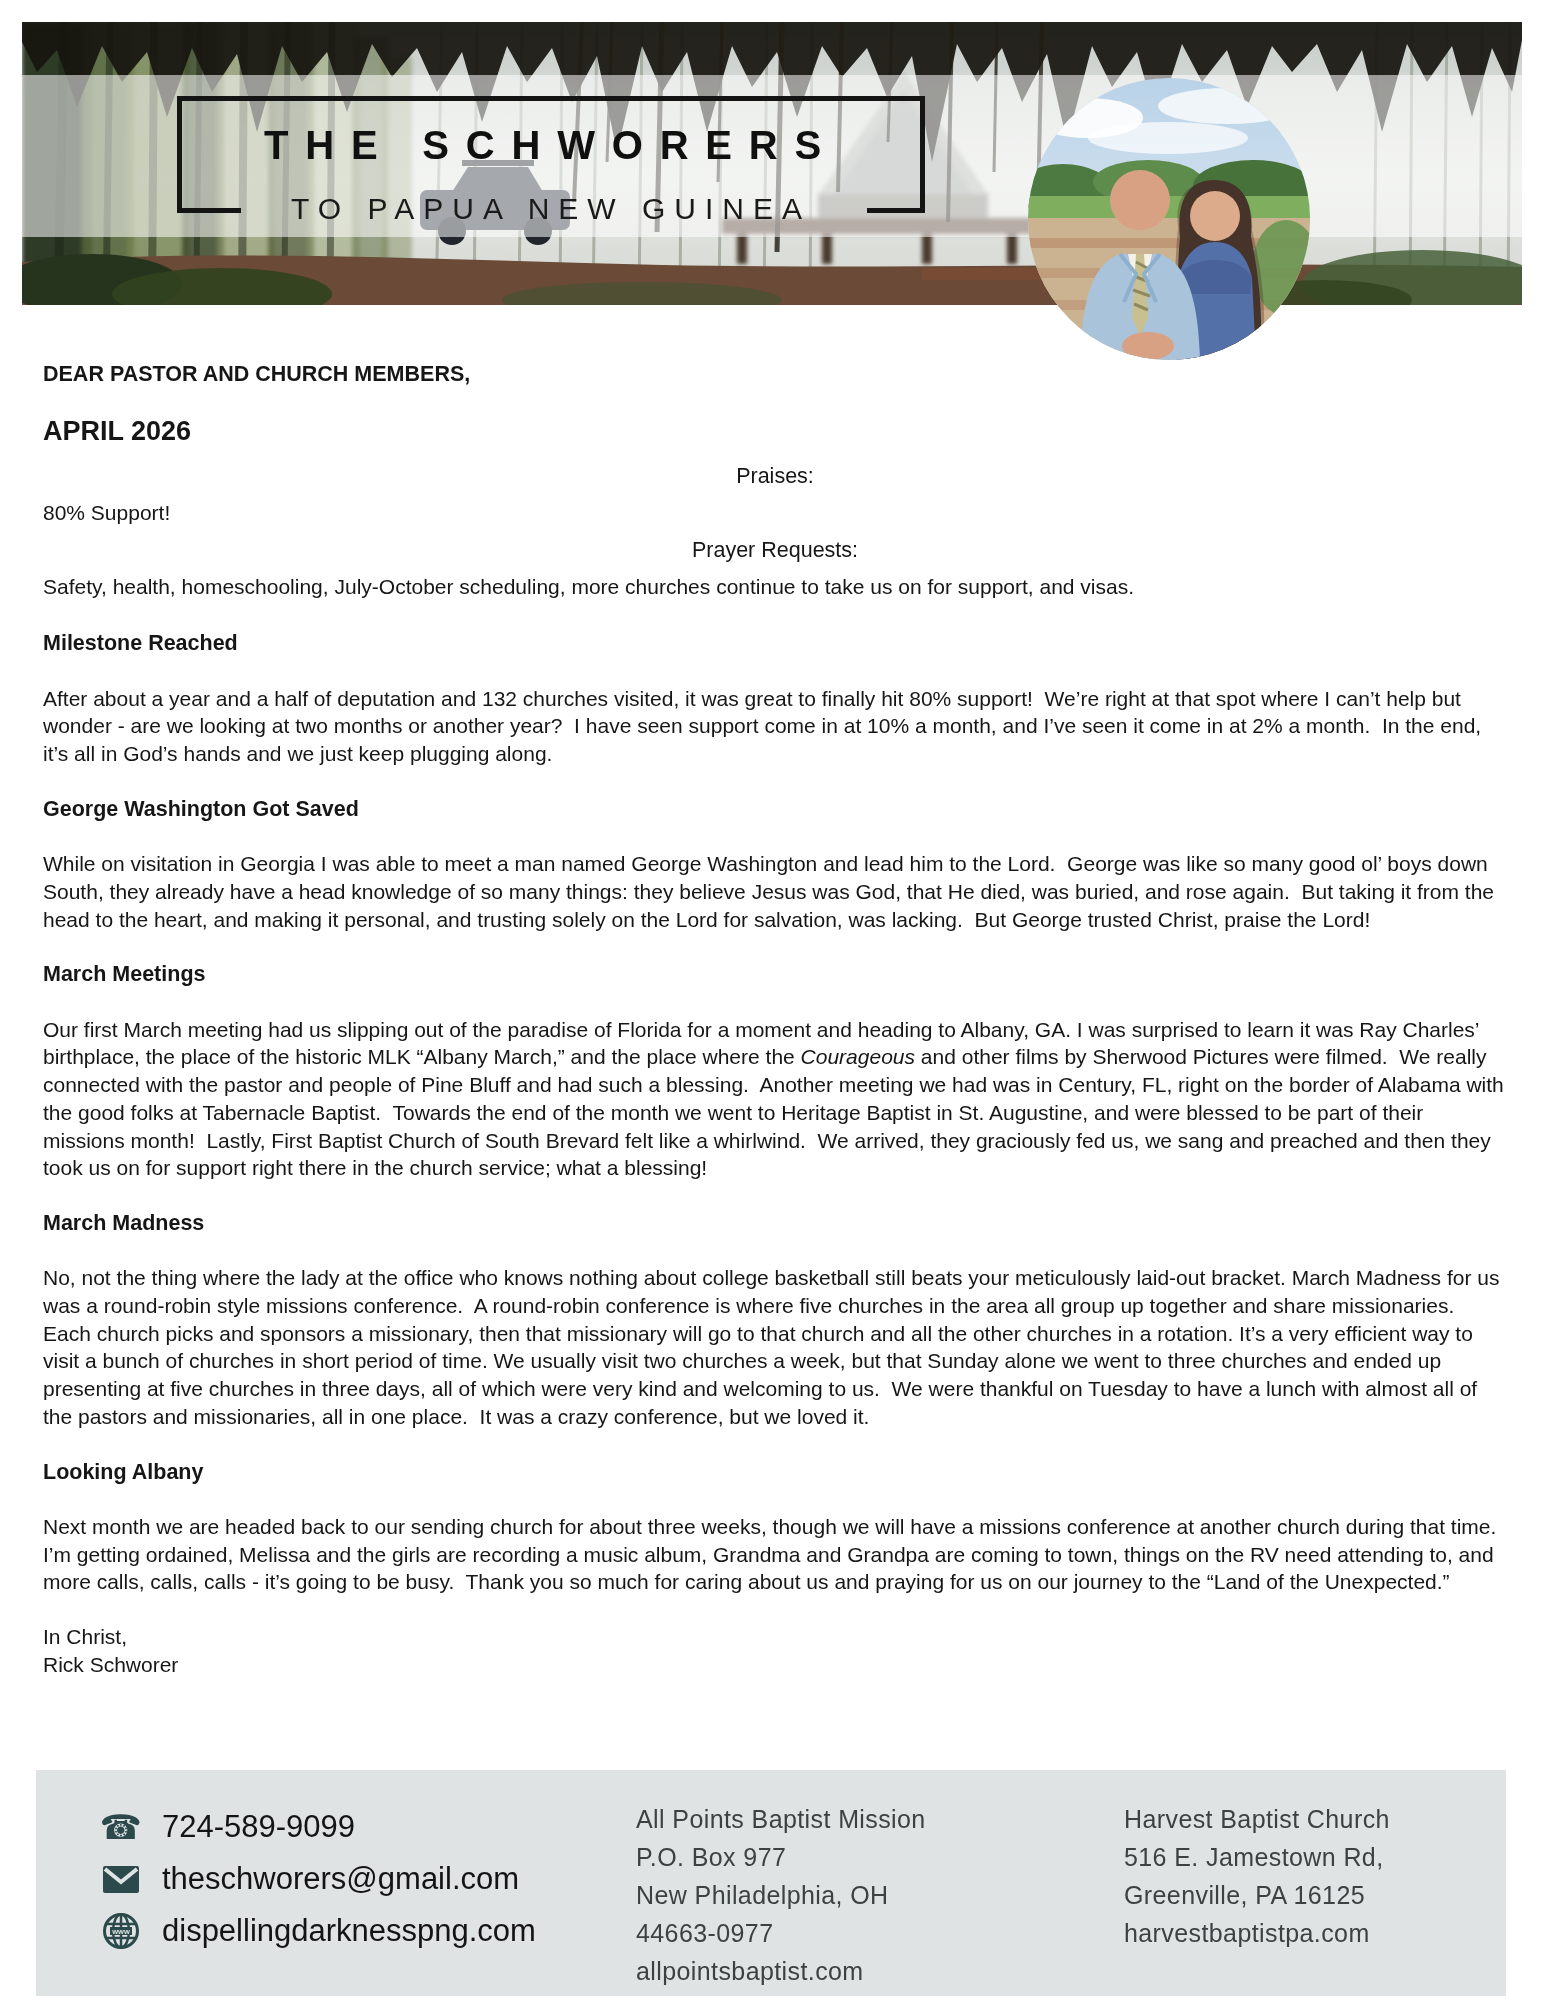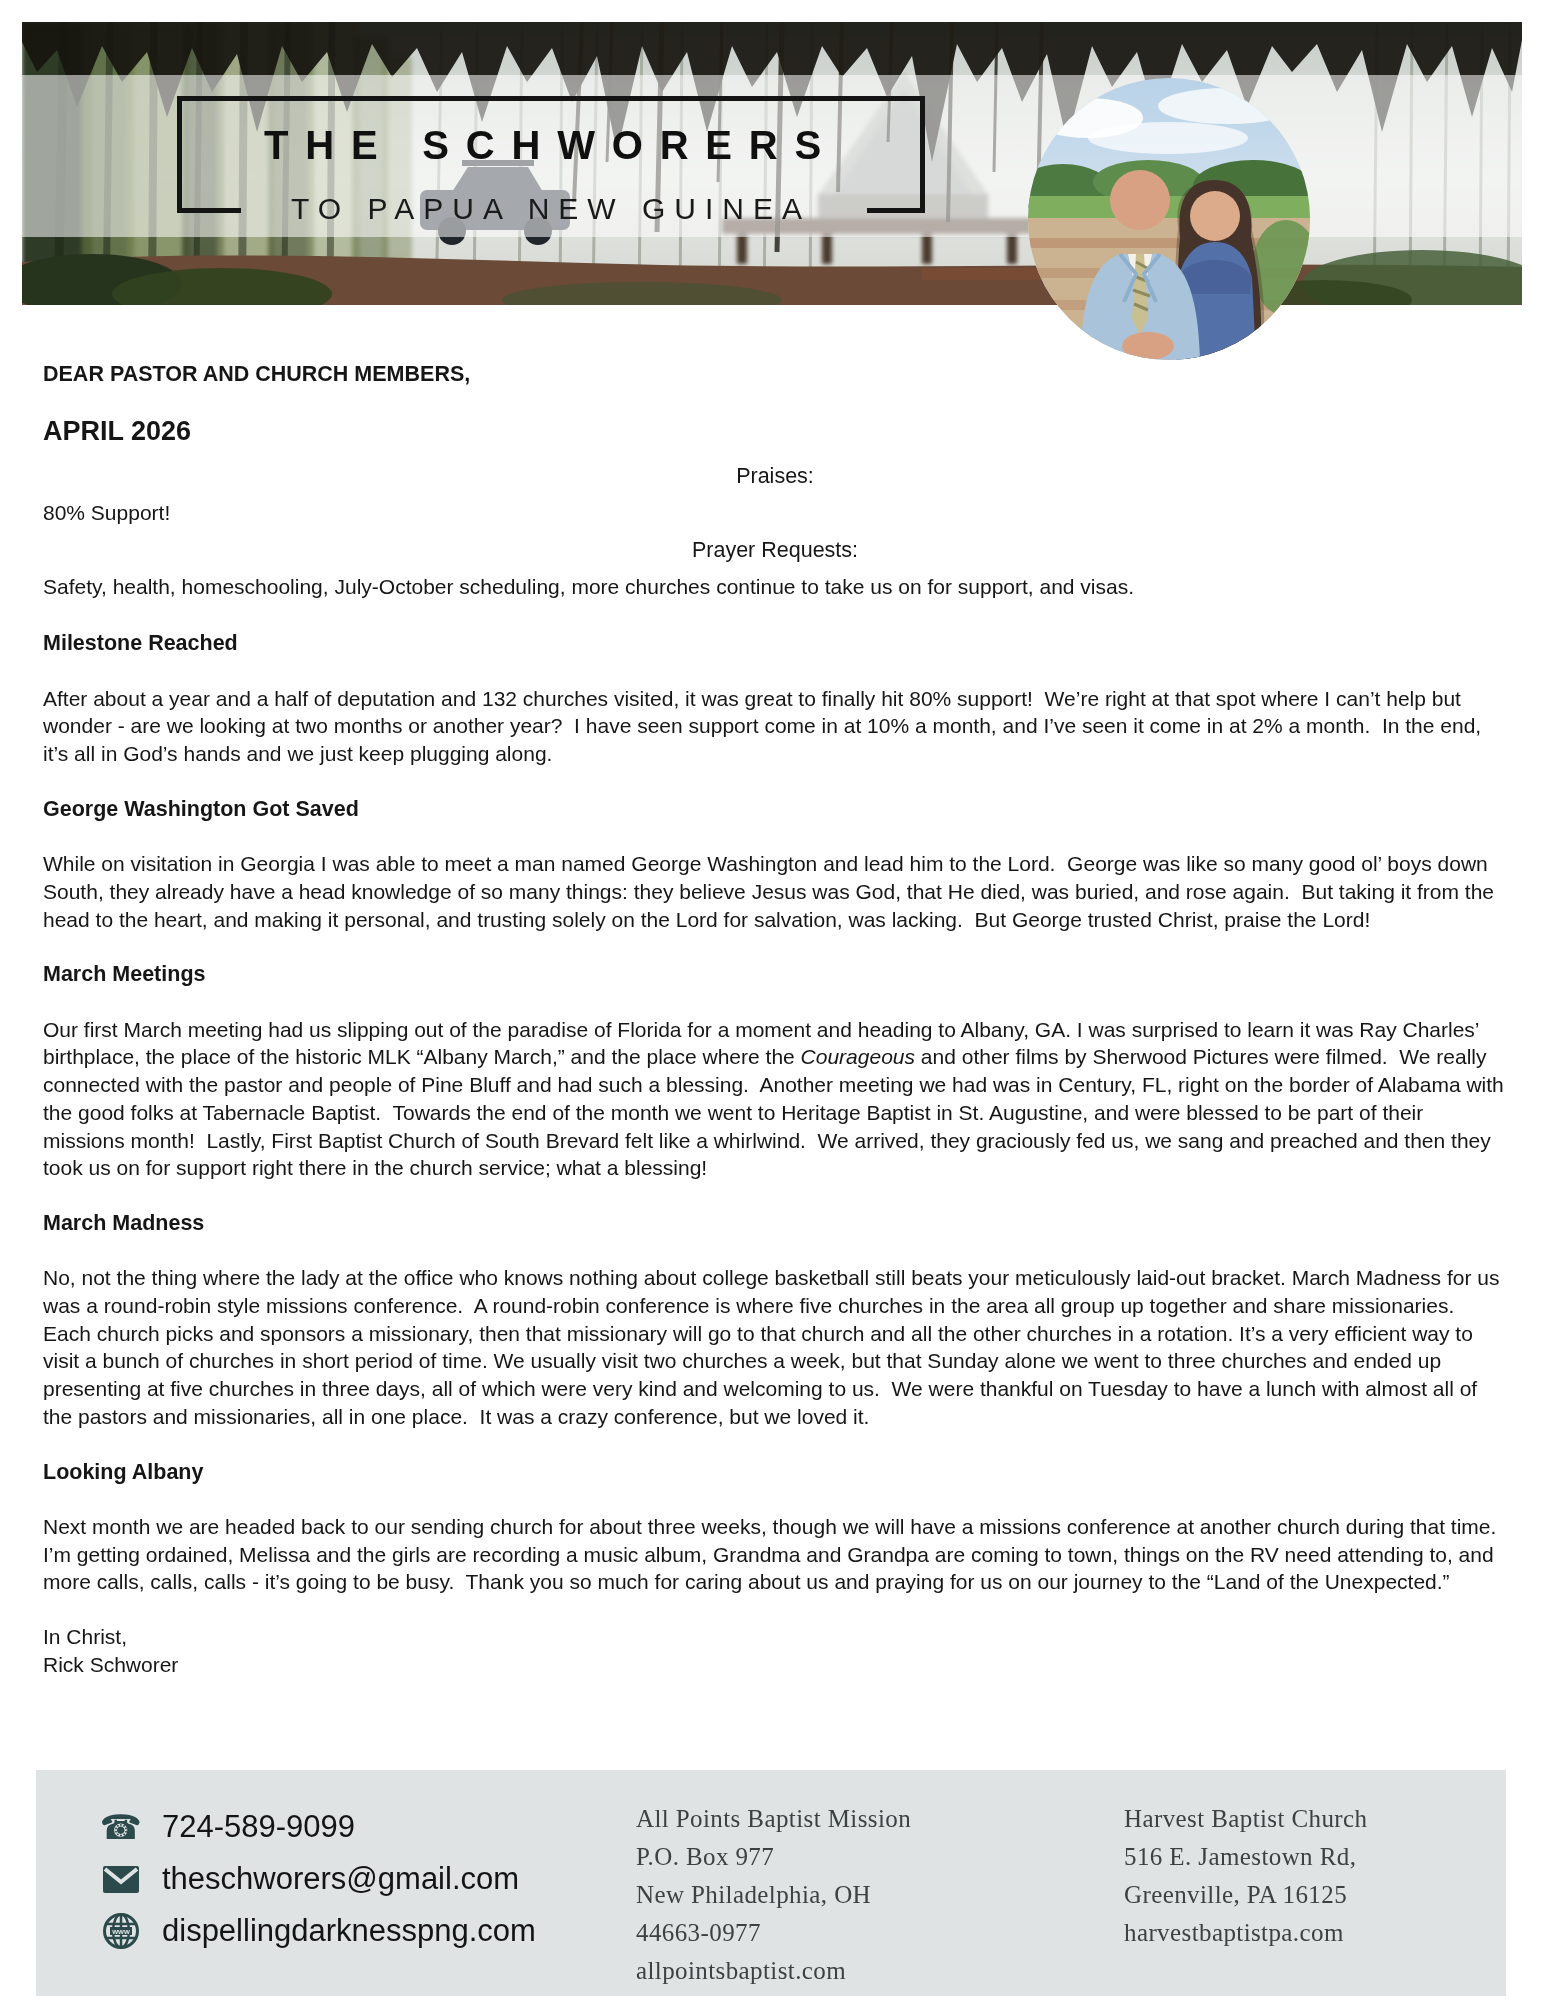--- a/index.html
+++ b/index.html
@@ -41,21 +41,21 @@
 
   
   .footer{position:absolute;left:36px;top:1770px;width:1470px;height:226px;
         background:#dfe3e4;}
   .contacts{position:absolute;left:62px;top:38px;}
   .contact-row{display:flex;align-items:center;height:38px;margin-bottom:14px;}
   .contact-icon{width:46px;display:flex;justify-content:center;align-items:center;color:#2c4a4b;}
   .phone-glyph{font-family:"DejaVu Sans",sans-serif;font-size:34px;line-height:1;color:#2c4a4b;}
   .contact-text{margin-left:18px;font-size:31px;color:#141414;}
   .addr{position:absolute;top:30px;font-size:25px;line-height:38px;
-        color:#3c4242;letter-spacing:0.4px;font-weight:400;font-family:Liberation Serif, serif;}
+        color:#3c4242;letter-spacing:0.4px;font-weight:400;}
   .addr.mission{left:600px;}
   .addr.church{left:1088px;}
   .addr div{white-space:nowrap;}
 </style>
 </head>
 <body>
 
 <div class="page">
 
   <div class="banner">

